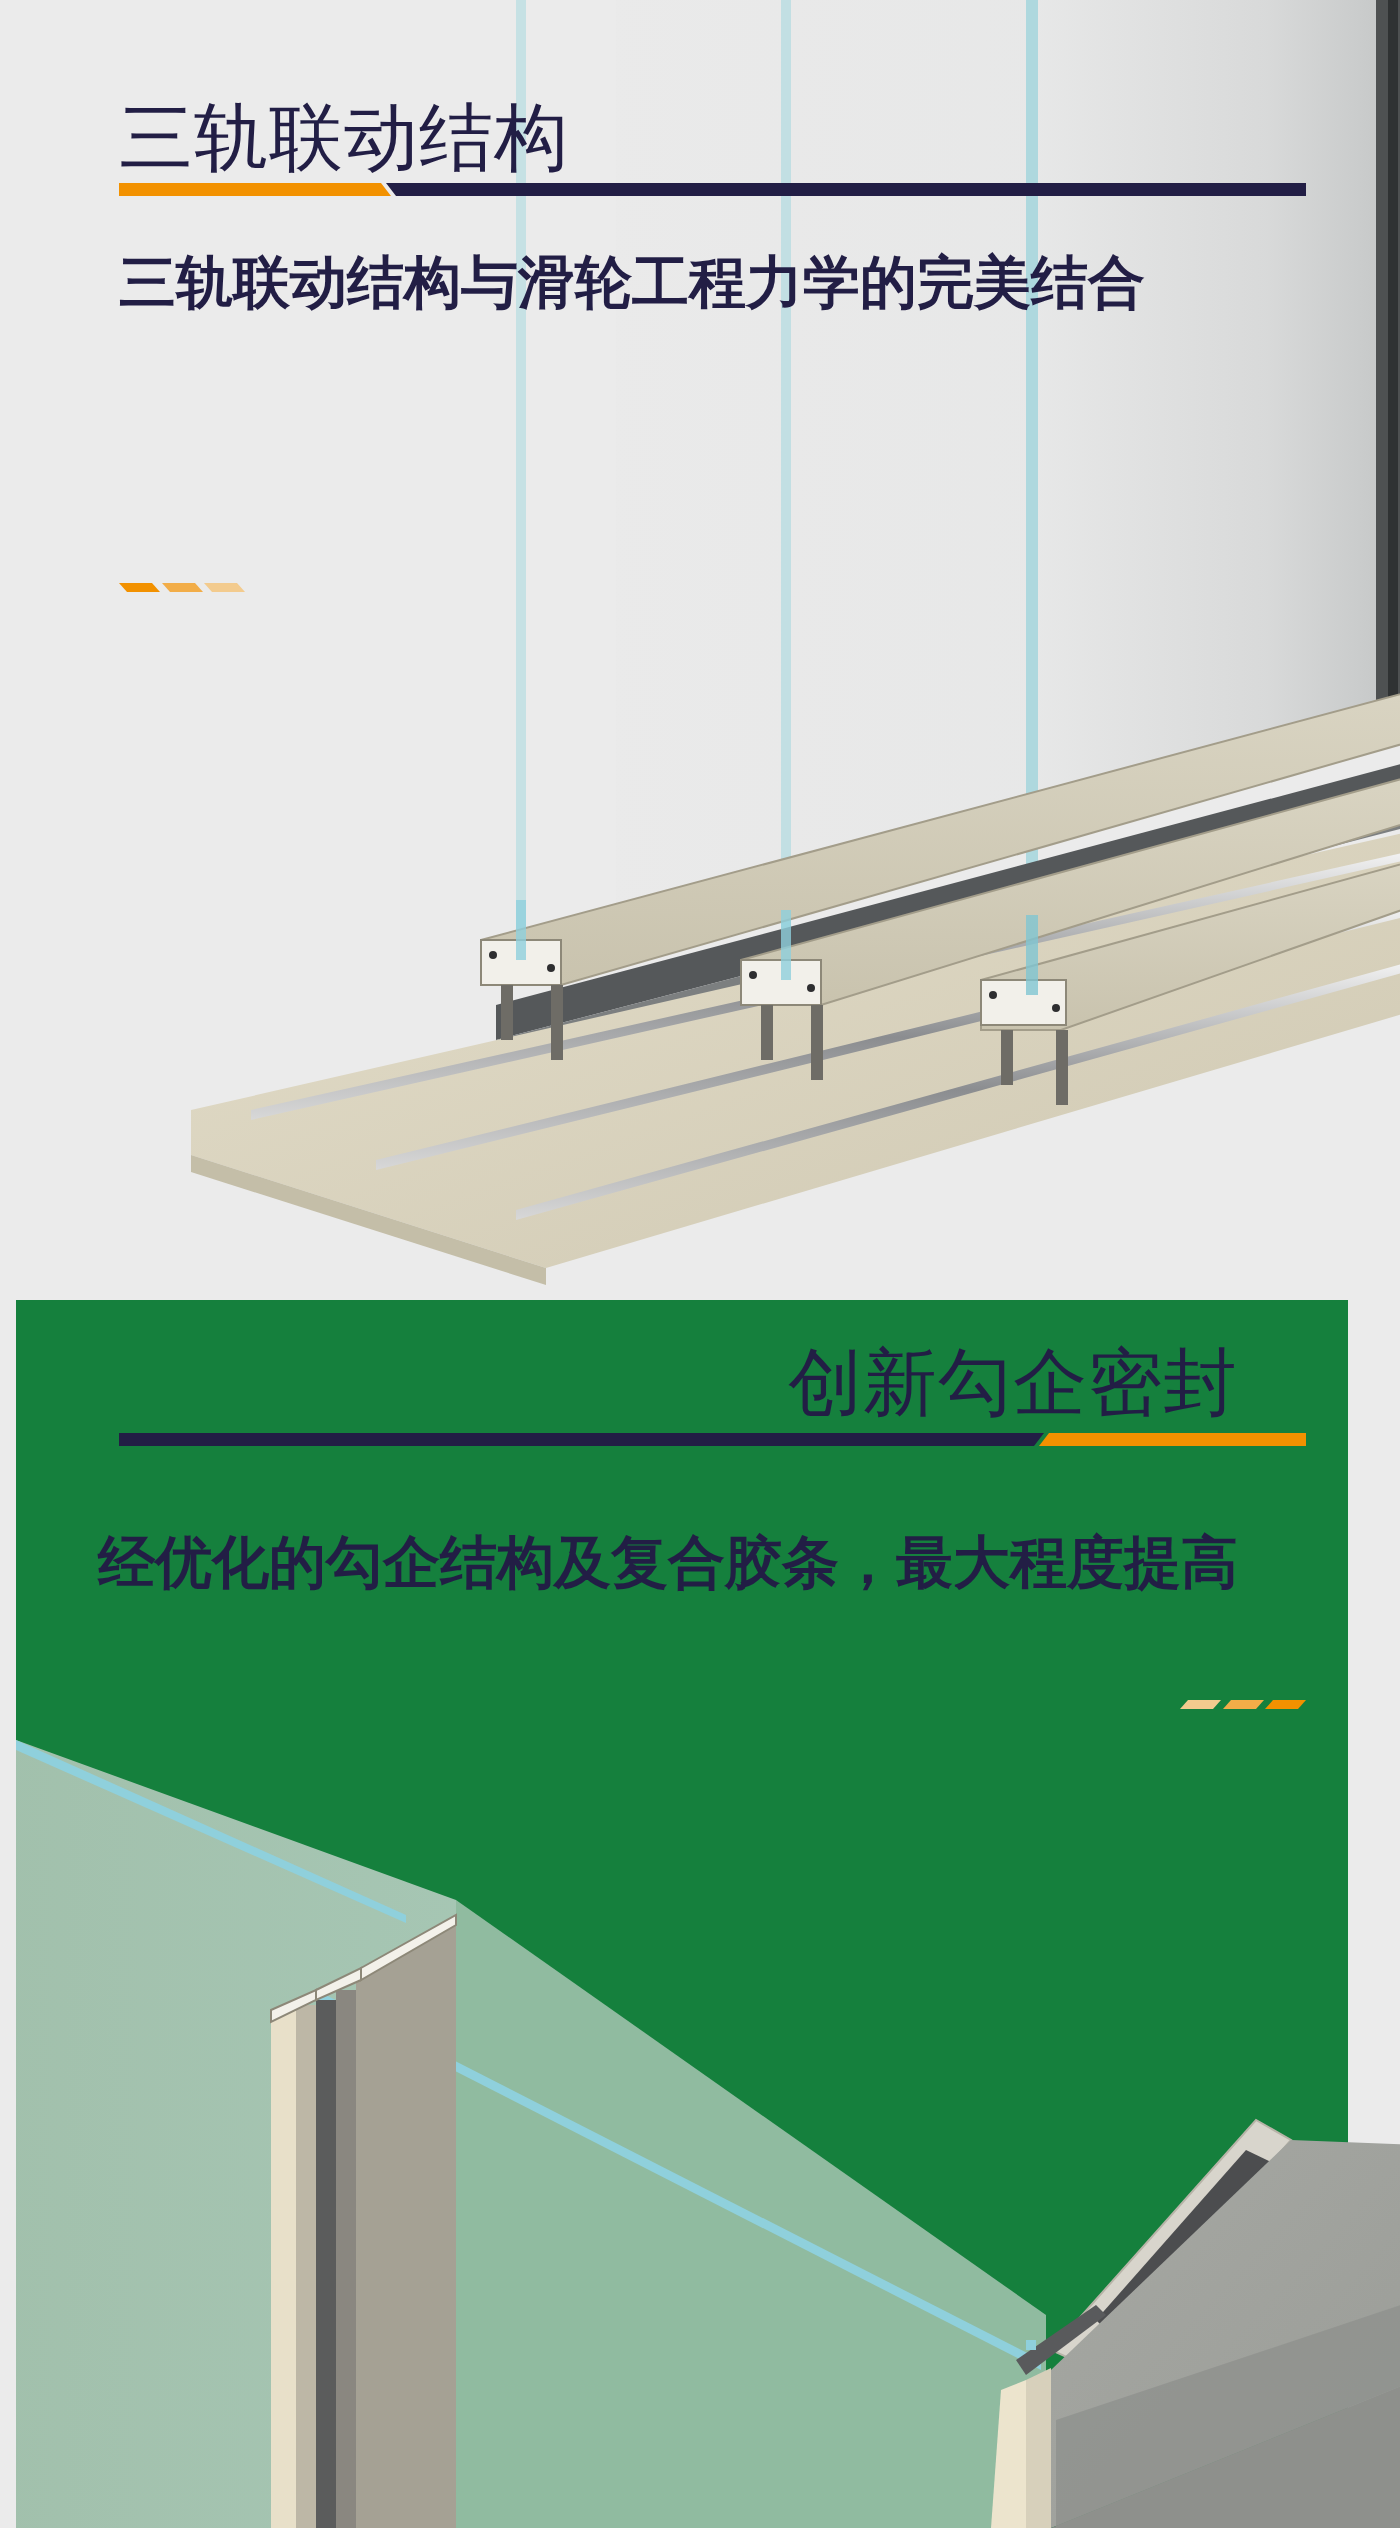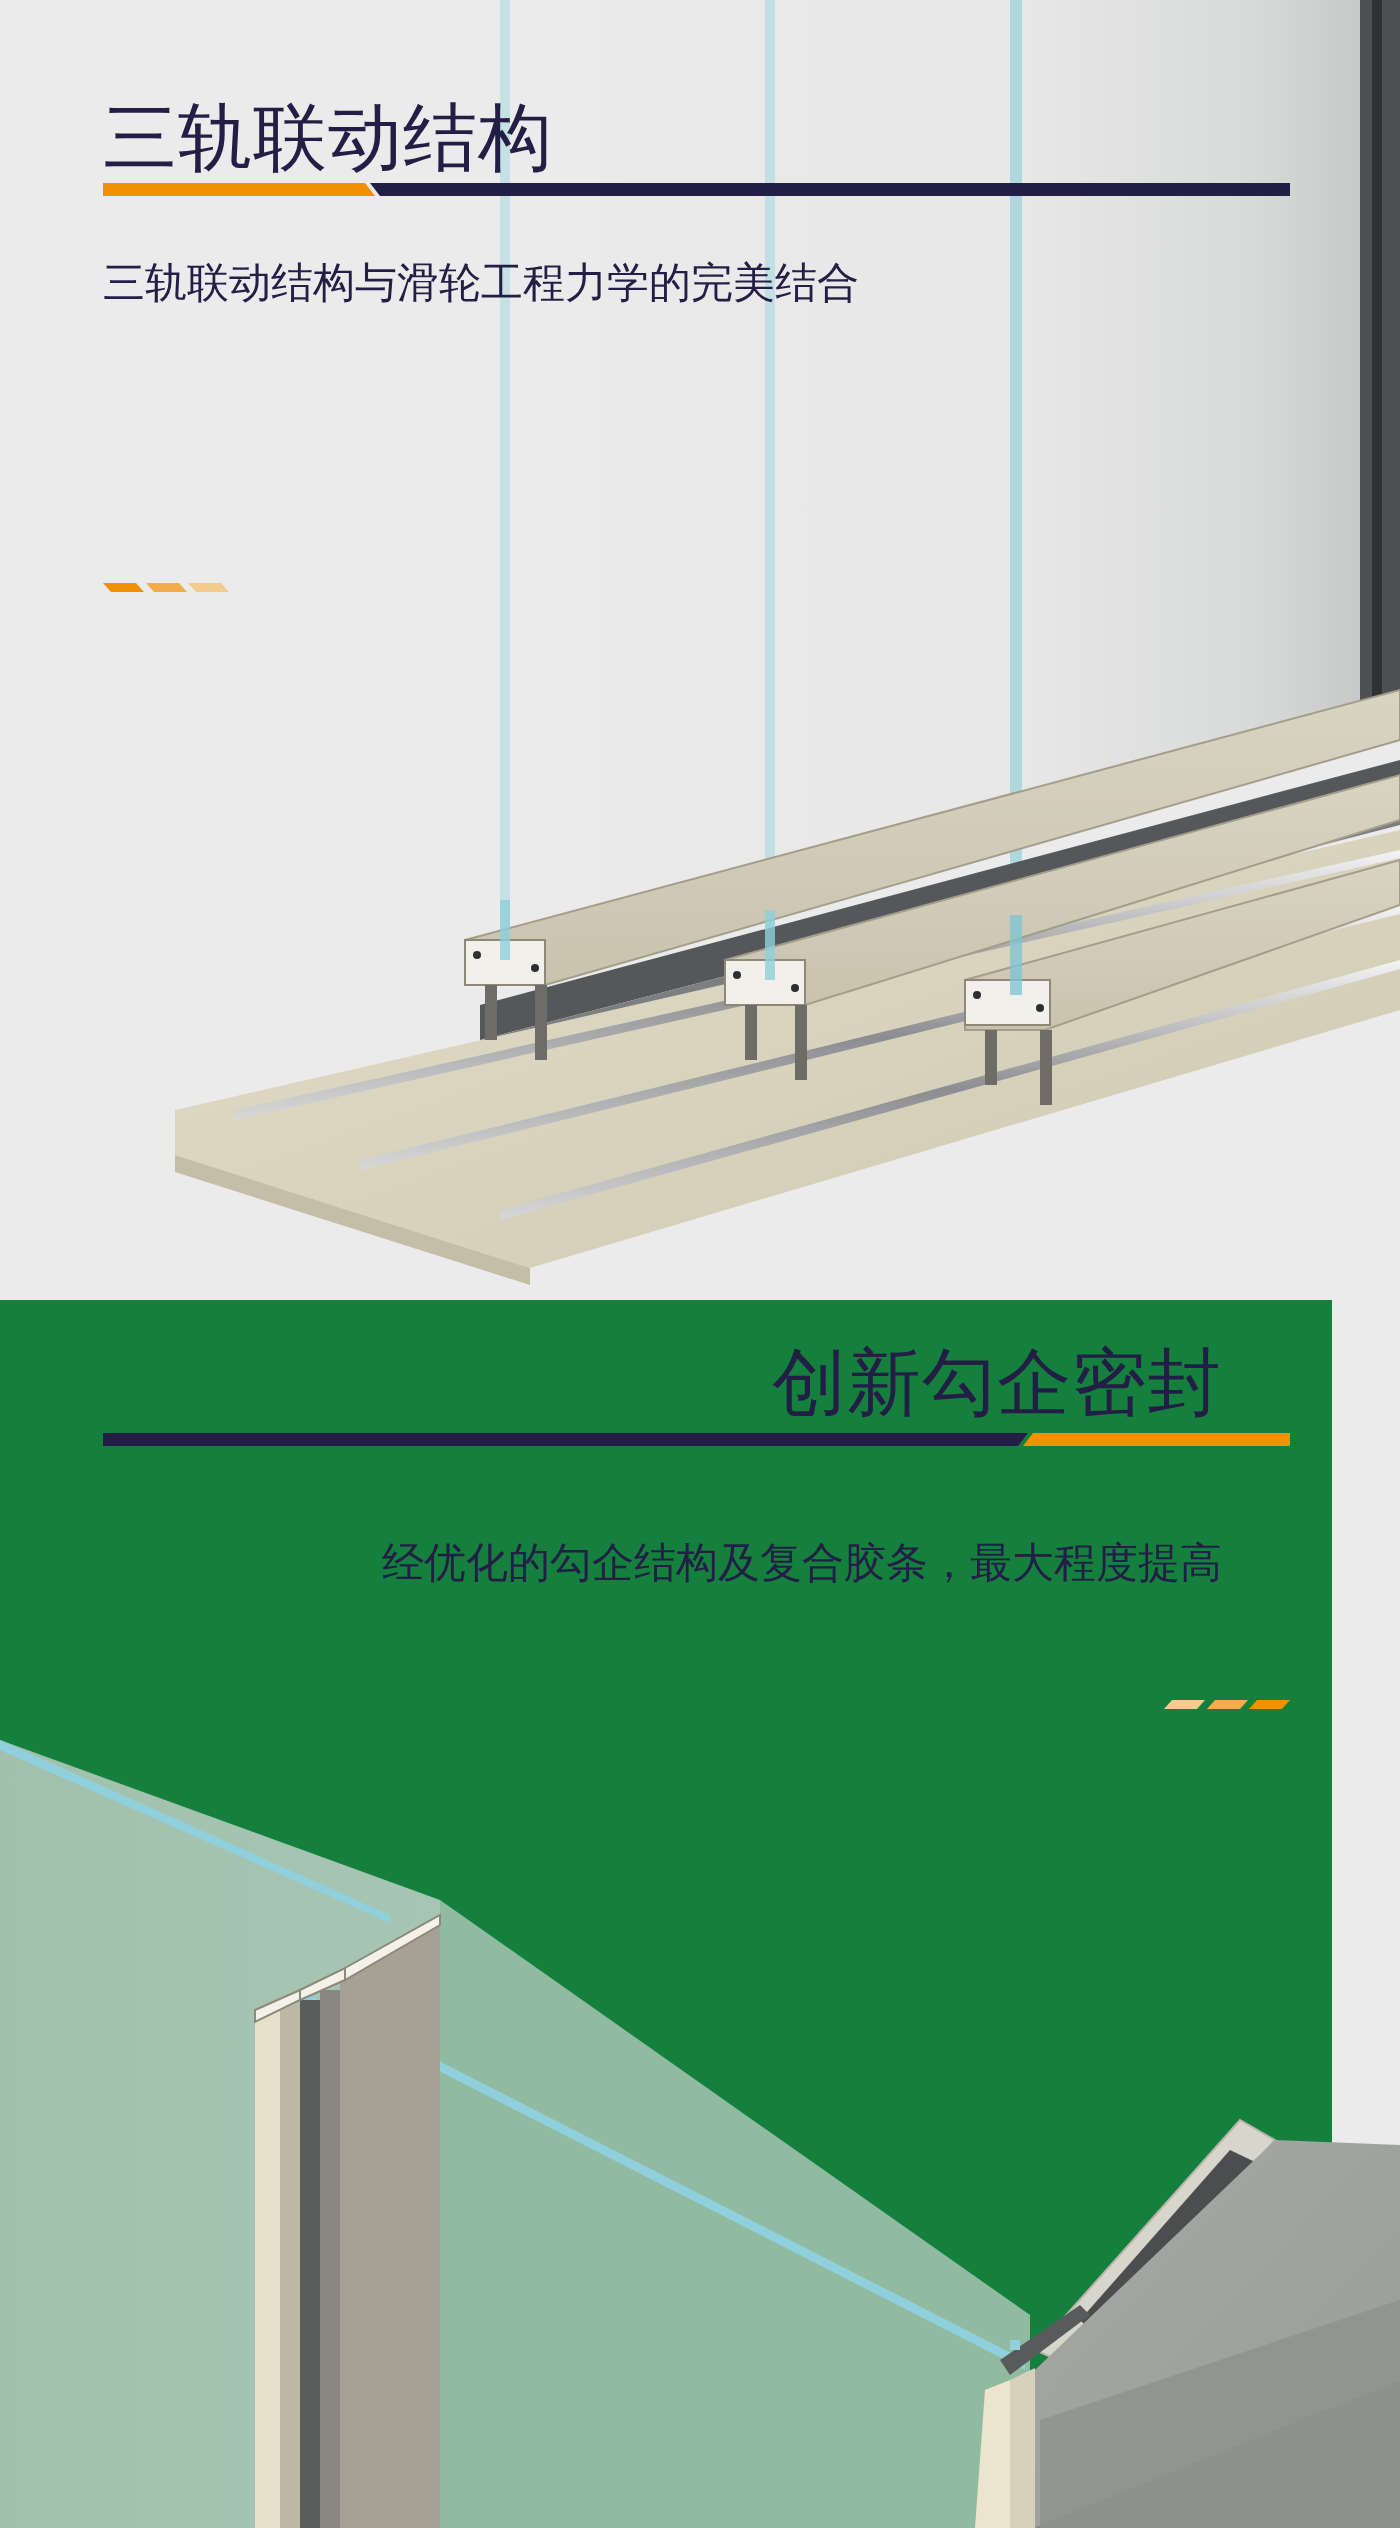--- a/index.html
+++ b/index.html
@@ -2,33 +2,33 @@
 <html><head>
 <meta charset="utf-8">
 <style>
   html, body { margin: 0; padding: 0; }
   body {
     width: 1400px; height: 2528px; position: relative; overflow: hidden;
     background: #ebebeb;
     font-family: "DejaVu Sans", "Liberation Sans", sans-serif;
     color: #221e45;
   }
-  .section { position: absolute; left: 0; width: 1332px; }
+  .section { position: absolute; left: 16px; width: 1332px; }
   .sec1 { top: 0; height: 1300px;
     background: linear-gradient(180deg, #e9e9e9 0%, #ebebeb 60%, #ececec 100%); }
   .sec2 { top: 1300px; height: 1228px; background: #15803d; }
   .art { position: absolute; left: 0; top: 0; width: 1400px; height: 100%; }
   .title {
     position: absolute; margin: 0; font-weight: normal; color: #221e45;
     font-size: 74px; line-height: 1; letter-spacing: 1px; white-space: nowrap;
   }
   .title-1 { left: 103px; top: 100px; }
   .title-2 { right: 110px; top: 1345px; }
   .bar { position: absolute; height: 13px; }
-  .body-text { position: absolute; font-size: 42px; line-height: 65px; color: #221e45; }
+  .body-text { position: absolute; font-size: 57px; line-height: 65px; color: #221e45; font-weight: bold; }
   .body-1 { left: 103px; top: 250px; }
   .body-2 { right: 110px; top: 1495px; text-align: right; }
   .line { display: block; white-space: nowrap; }
   .dashes { position: absolute; height: 10px; }
 </style>
 </head>
 <body>
 
 <section class="section sec1">
   <svg class="art" viewBox="0 0 1400 1300" preserveAspectRatio="none">

